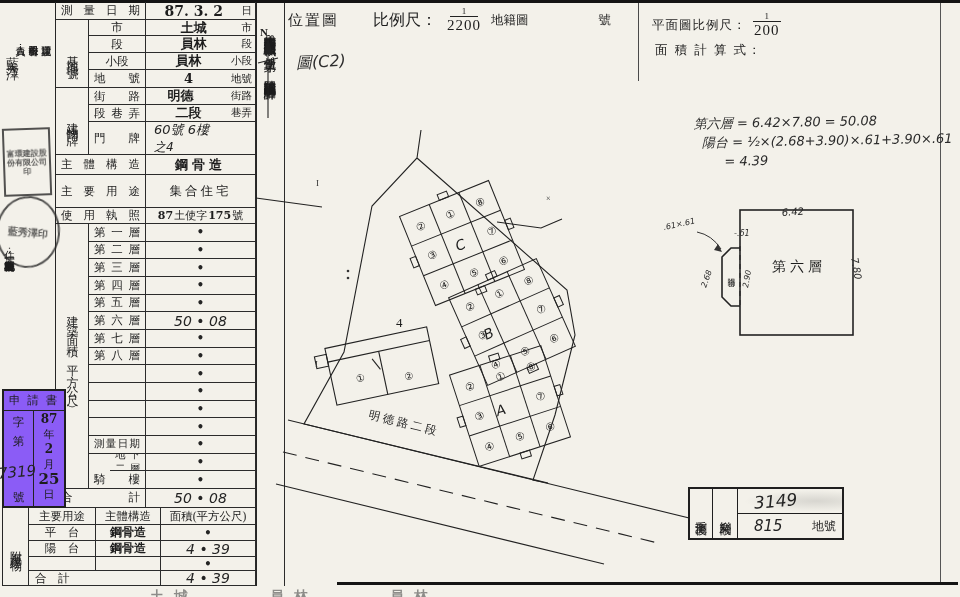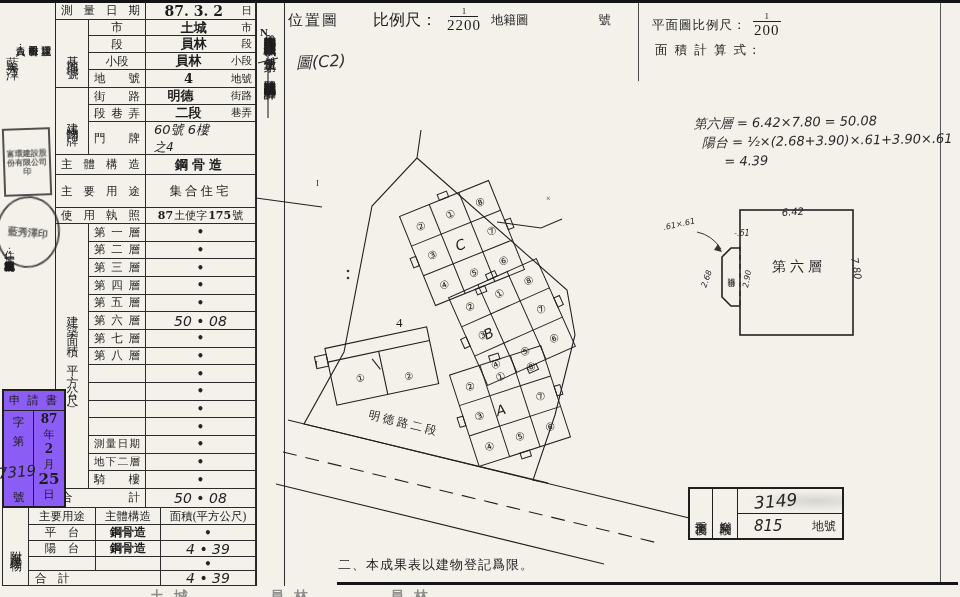--- a/index.html
+++ b/index.html
@@ -199,21 +199,21 @@
       </div>
     <div class="cell dot hw" style="grid-area:22/3/23/4;">•</div>
     <div class="cell lbl" style="grid-area:23/2/24/3;">
         <span class="jt"></span>
       </div>
     <div class="cell dot hw" style="grid-area:23/3/24/4;">•</div>
     <div class="cell lbl" style="grid-area:24/2/25/3;font-size:10.5px;">
         <span class="jt">測量日期</span>
       </div>
     <div class="cell dot hw" style="grid-area:24/3/25/4;">•</div>
-    <div class="cell lbl" style="grid-area:25/2/26/3;font-size:10.5px;">
+    <div class="cell lbl" style="grid-area:25/2/26/3;font-size:10.5px;margin-left:21px;">
         <span class="jt">地下二層</span>
       </div>
     <div class="cell dot hw" style="grid-area:25/3/26/4;">•</div>
     <div class="cell lbl" style="grid-area:26/2/27/3;">
         <span class="jt">騎　樓</span>
       </div>
     <div class="cell dot hw" style="grid-area:26/3/27/4;">•</div>
     <div class="cell lbl" style="grid-area:27/1/28/3;">
         <span class="jt">合　　　計</span>
       </div>
@@ -441,19 +441,16 @@
       <div style="flex:1;border-bottom:1px solid #1f1f1f;display:flex;align-items:center;background:radial-gradient(ellipse at 75% 50%, rgba(70,70,70,.16), transparent 65%);">
         <span class="hw" style="font-size:17px;margin-left:16px;transform:rotate(-5deg);">3149</span>
       </div>
       <div style="flex:1;display:flex;align-items:center;justify-content:space-between;padding:0 6px;">
         <span class="hw" style="font-size:15px;margin-left:10px;">815</span>
         <span style="font-size:12px;">地號</span>
       </div>
     </div>
   </div>
 
-  <div class="abs note-line" style="left:338px;top:556px;">
-    <span>二、本成果表以建物登記爲限。</span>
-  </div>
 
   <div class="abs" style="left:150px;top:588px;font-size:14px;font-weight:700;color:#3a3a3a;opacity:.55;filter:blur(.4px);letter-spacing:10px;">土城　　　員林　　　員林</div>
 
 </div>
 
 </body></html>

